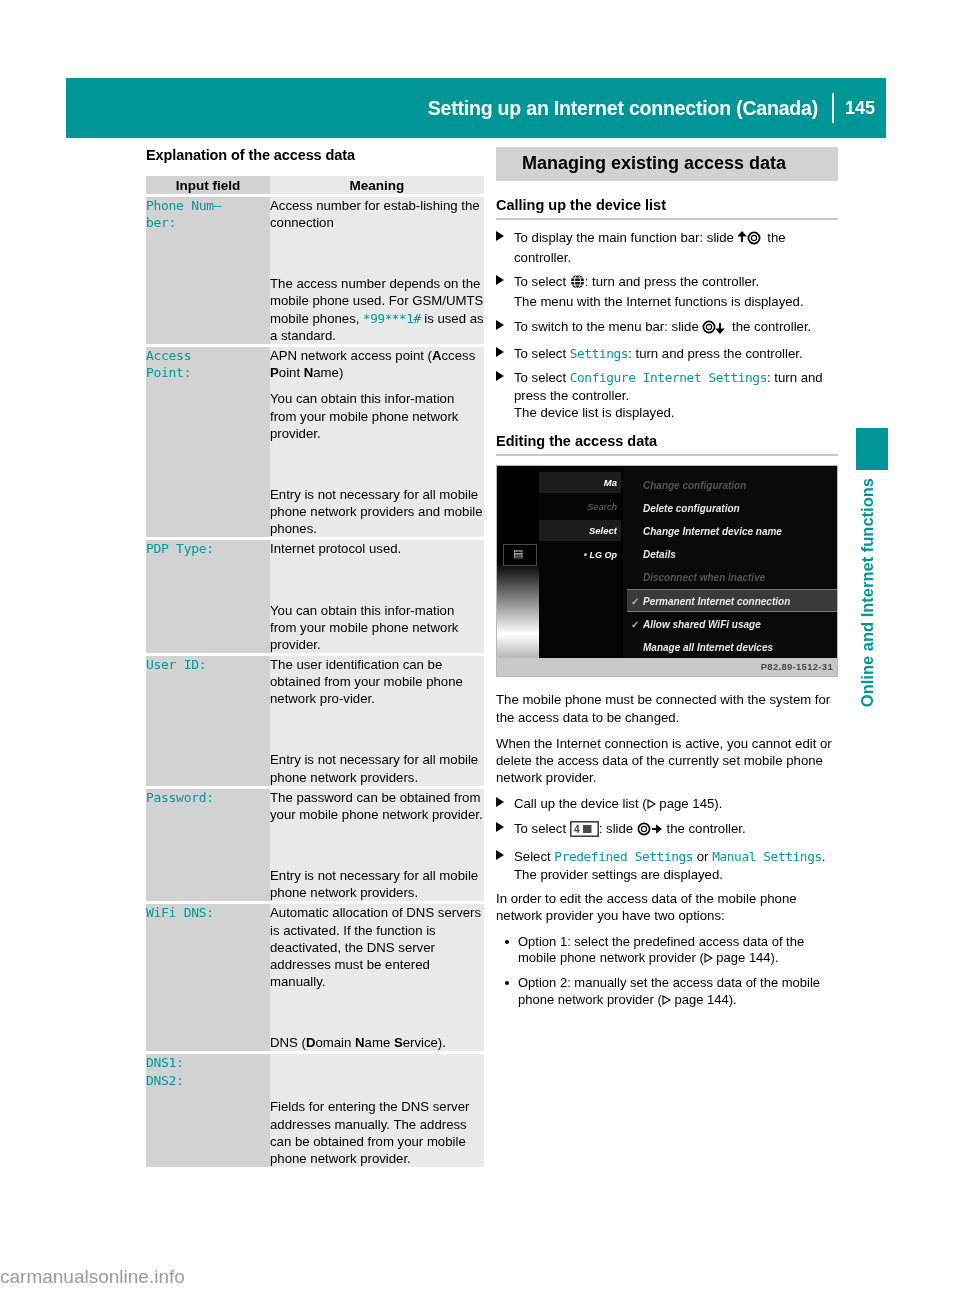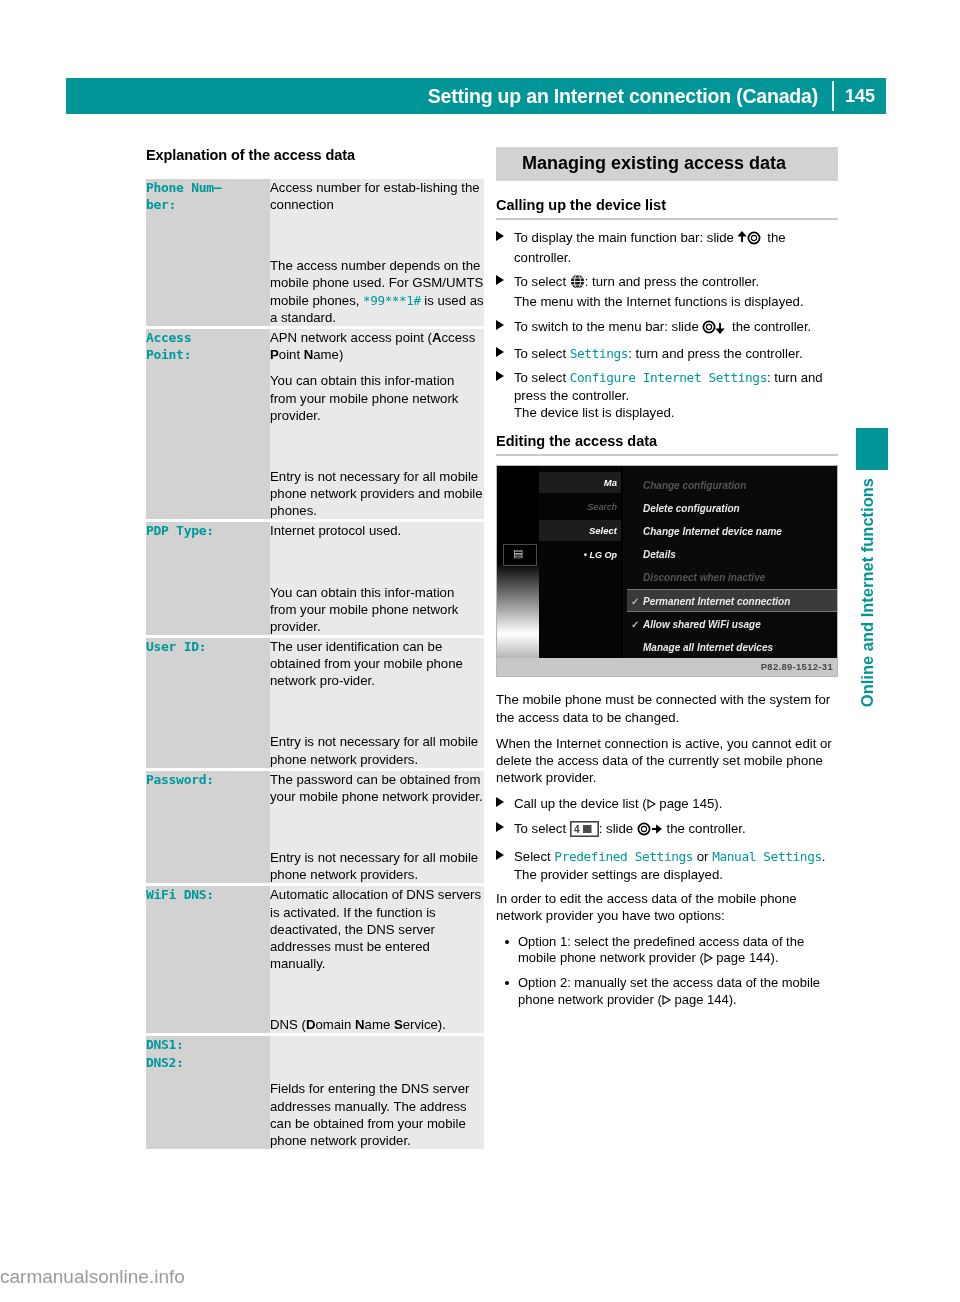--- a/index.html
+++ b/index.html
@@ -9,21 +9,21 @@
     background:#ffffff;
     font-family:"Liberation Sans", sans-serif;
     color:#000;
     position:relative;
     overflow:hidden;
   }
 
   
   .header {
     position:absolute; left:66px; top:78px;
-    width:820px; height:36px;
+    width:820px; height:60px;
     background:#009698;
     display:flex; align-items:center; justify-content:flex-end;
   }
   .header-title {
     color:#ffffff;
     font-size:19.5px;
     font-weight:bold;
     letter-spacing:-0.2px;
     padding-right:14px;
     white-space:nowrap;
@@ -44,21 +44,21 @@
     position:absolute; left:496px; top:147px; width:342px;
   }
 
   h2.sec-title {
     font-size:14.5px; font-weight:bold; margin:0 0 13px 0; letter-spacing:-0.1px;
   }
 
   
   table.access { border-collapse:collapse; width:338px; table-layout:fixed; }
   table.access td, table.access th { vertical-align:top; padding:0; }
-  .c-key   { width:124px; background:#d2d2d2; padding:9px 10px 13px 12px;font-weight:bold; }
+  .c-key   { width:124px; background:#d2d2d2; padding:9px 10px 13px 12px; }
   .c-val   { width:214px; background:#e9e9e9; padding:9px 10px 13px 12px; }
   .c-key-h { width:124px; background:#d2d2d2; padding:8px 10px 9px 12px; }
   .c-val-h { width:214px; background:#e9e9e9; padding:8px 10px 9px 12px; }
   .hdr-text { font-size:13.5px; font-weight:bold; }
   tr.rowsep td { border-top:3px solid #ffffff; }
 
   .mono {
     font-family:"DejaVu Sans Mono", monospace;
     color:#00999b;
     font-size:13px;
@@ -221,20 +221,28 @@
   <span class="header-title">Setting up an Internet connection (Canada)</span>
   <span class="header-sep"></span>
   <span class="header-page">145</span>
 </div>
 
 <div class="col-left">
   <h2 class="sec-title">Explanation of the access data</h2>
 
   <table class="access">
     <tbody>
+        <tr>
+      <th class="c-key-h">
+        <span class="hdr-text">Input field</span>
+      </th>
+      <th class="c-val-h">
+        <span class="hdr-text">Meaning</span>
+      </th>
+    </tr>
 
     <tr class="rowsep">
       <td class="c-key">
         <span class="mono">Phone Num–</span>
         <span class="mono">ber:</span>
       </td>
       <td class="c-val">
         <p class="val-p">Access number for estab-lishing the connection</p>
         <p class="val-p">The access number depends on the mobile phone used. For GSM/UMTS mobile phones, <span class="inline-mono">*99***1#</span> is used as a standard.</p>
       </td>

